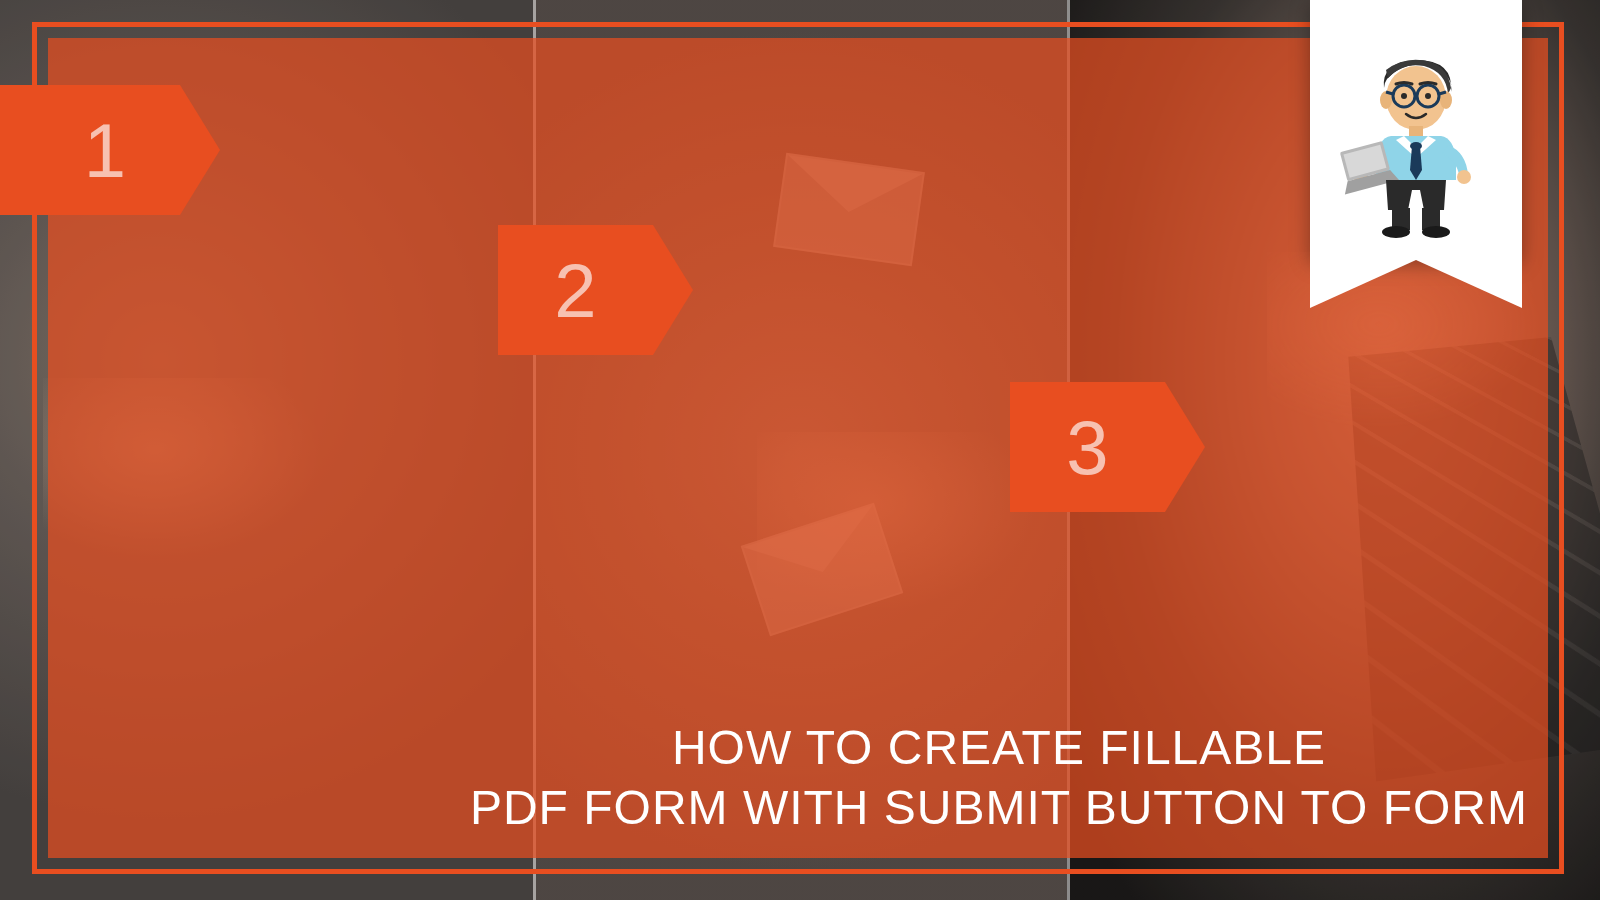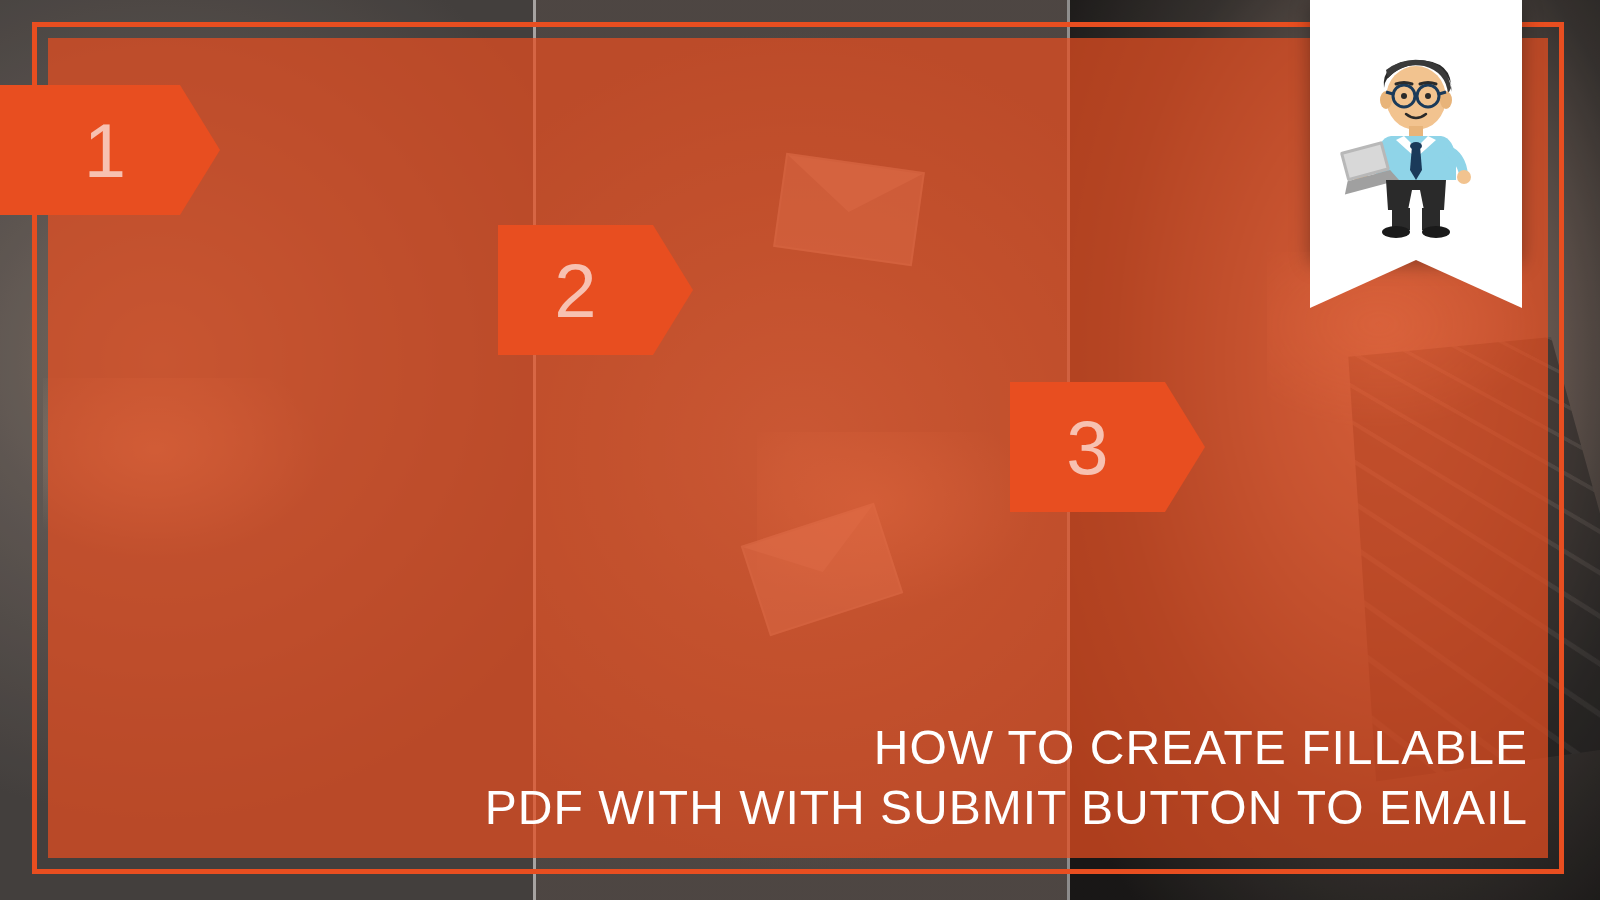--- a/index.html
+++ b/index.html
@@ -108,21 +108,21 @@
       top: 382px;
       left: 1010px;
       width: 155px;
     }
     
     .title-block {
       position: absolute;
       right: 72px;
       bottom: 62px;
       z-index: 6;
-      text-align: right;
+      text-align: center;
       color: #ffffff;
       font-weight: 400;
       letter-spacing: 1px;
     }
     .title-line {
       font-size: 48px;
       line-height: 1.25;
       white-space: nowrap;
     }
     
@@ -232,21 +232,21 @@
   </div>
   <div class="step-marker step-2">
     <span>2</span>
   </div>
   <div class="step-marker step-3">
     <span>3</span>
   </div>
 
   <div class="title-block">
     <div class="title-line">HOW TO CREATE FILLABLE</div>
-    <div class="title-line">PDF WITH WITH SUBMIT BUTTON TO EMAIL</div>
+    <div class="title-line">PDF FORM WITH SUBMIT BUTTON TO FORM</div>
   </div>
 
   <div class="ribbon-badge">
     <svg class="mascot" viewBox="0 0 160 190">
 
       <path d="M 48 38 Q 45 12 80 10 Q 118 10 115 42 Q 118 28 100 18 Q 80 10 62 20 Q 48 28 48 38 Z" fill="#2a2a2a"></path>
       <path d="M 50 20 Q 70 5 95 12 Q 112 18 115 38 L 112 44 Q 110 22 88 16 Q 66 12 52 28 Z" fill="#3a3a3a"></path>
 
       <ellipse cx="80" cy="48" rx="30" ry="32" fill="#f2c38f"></ellipse>
 

